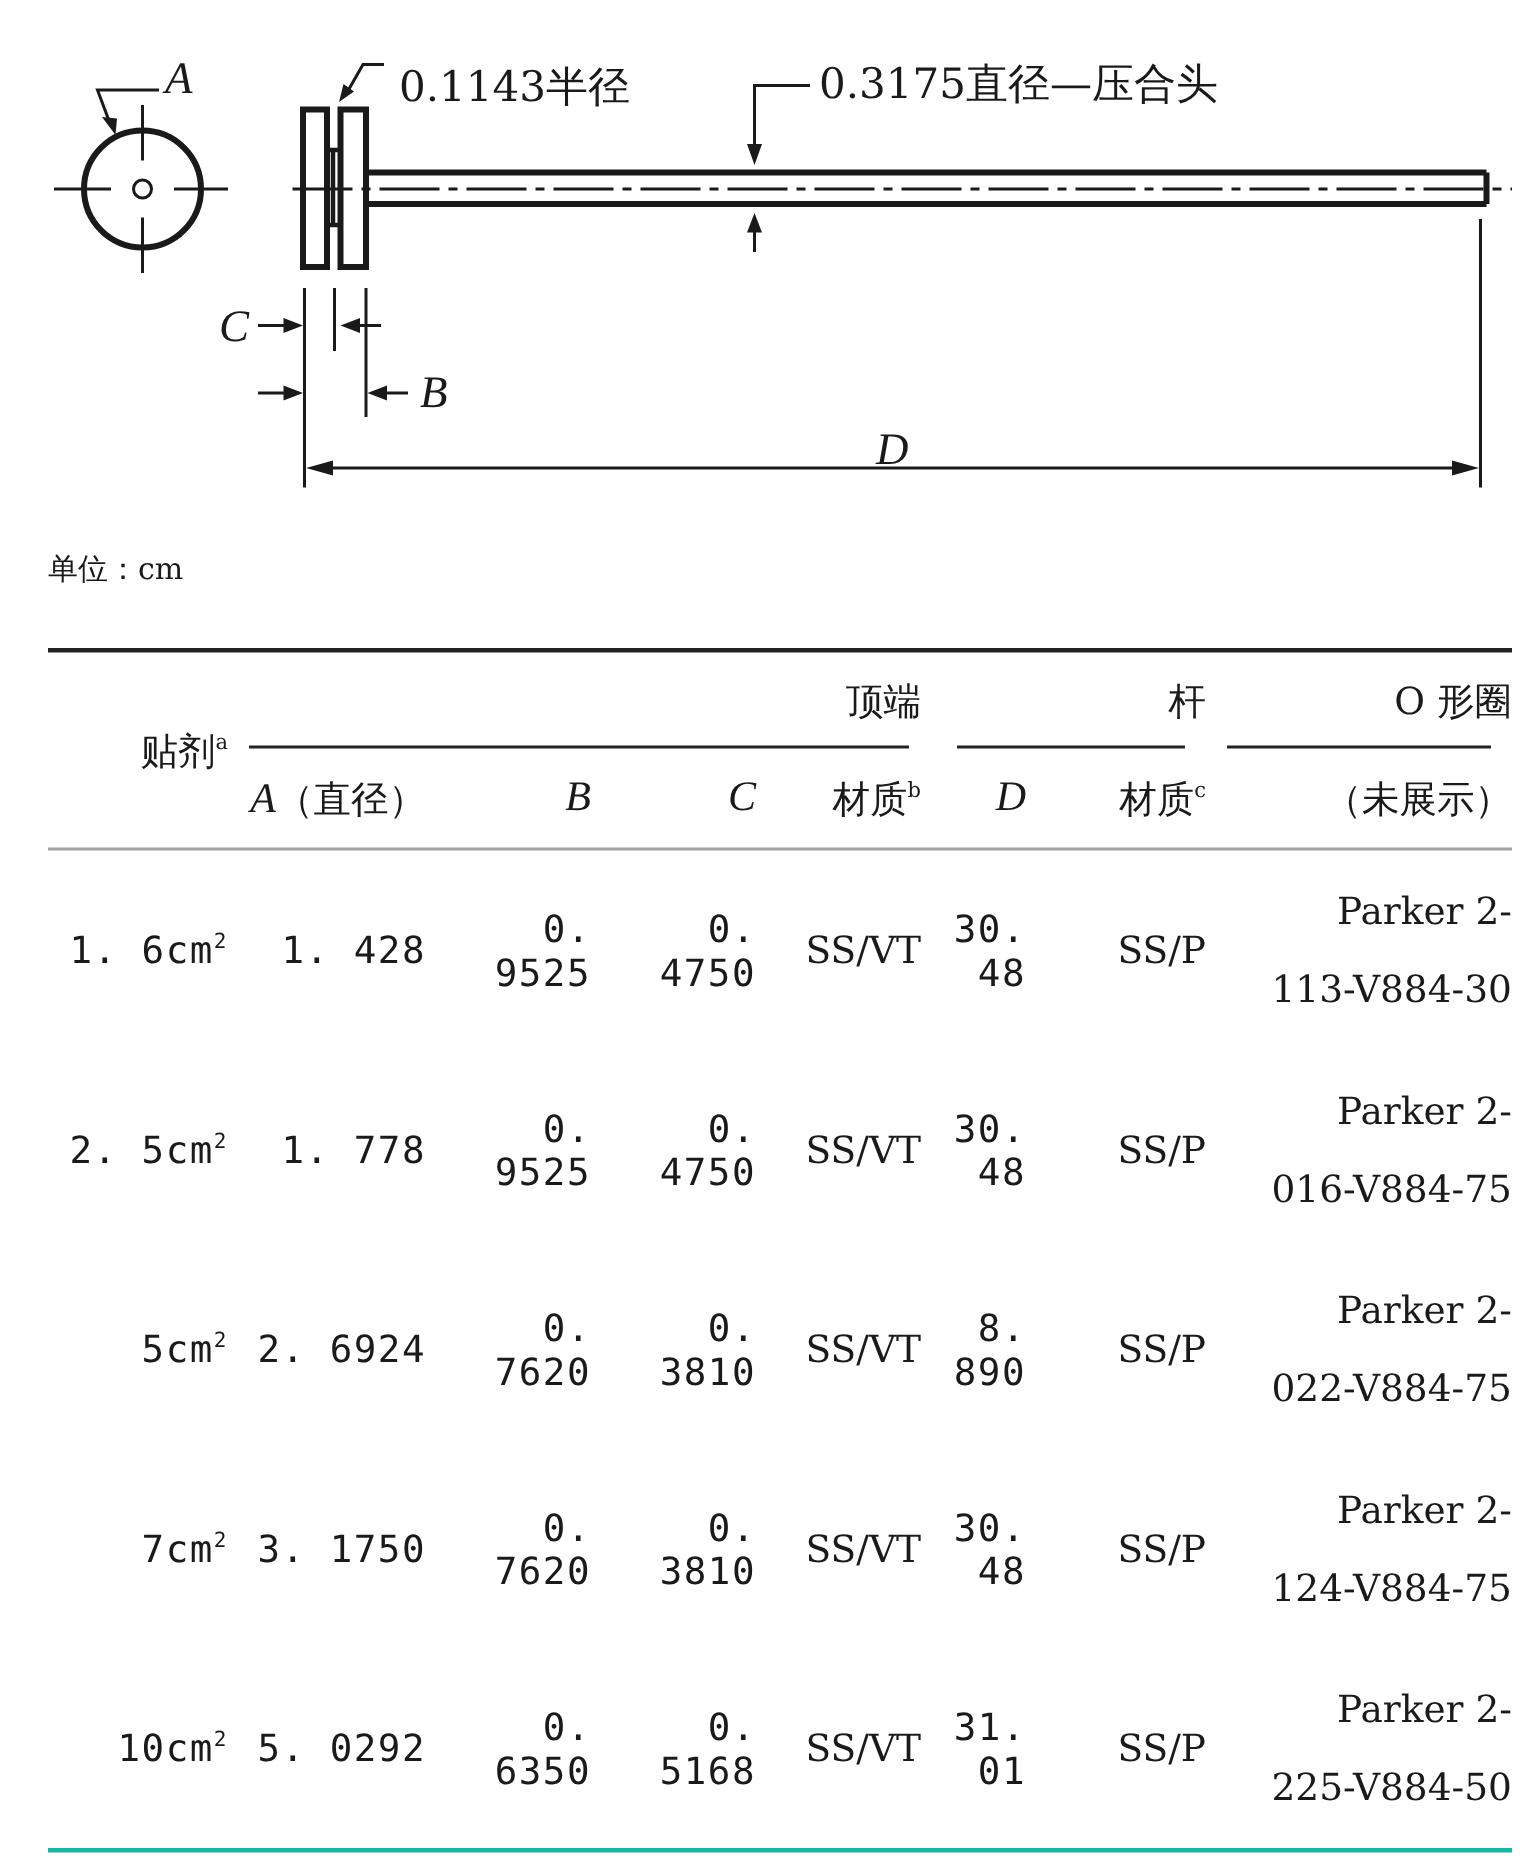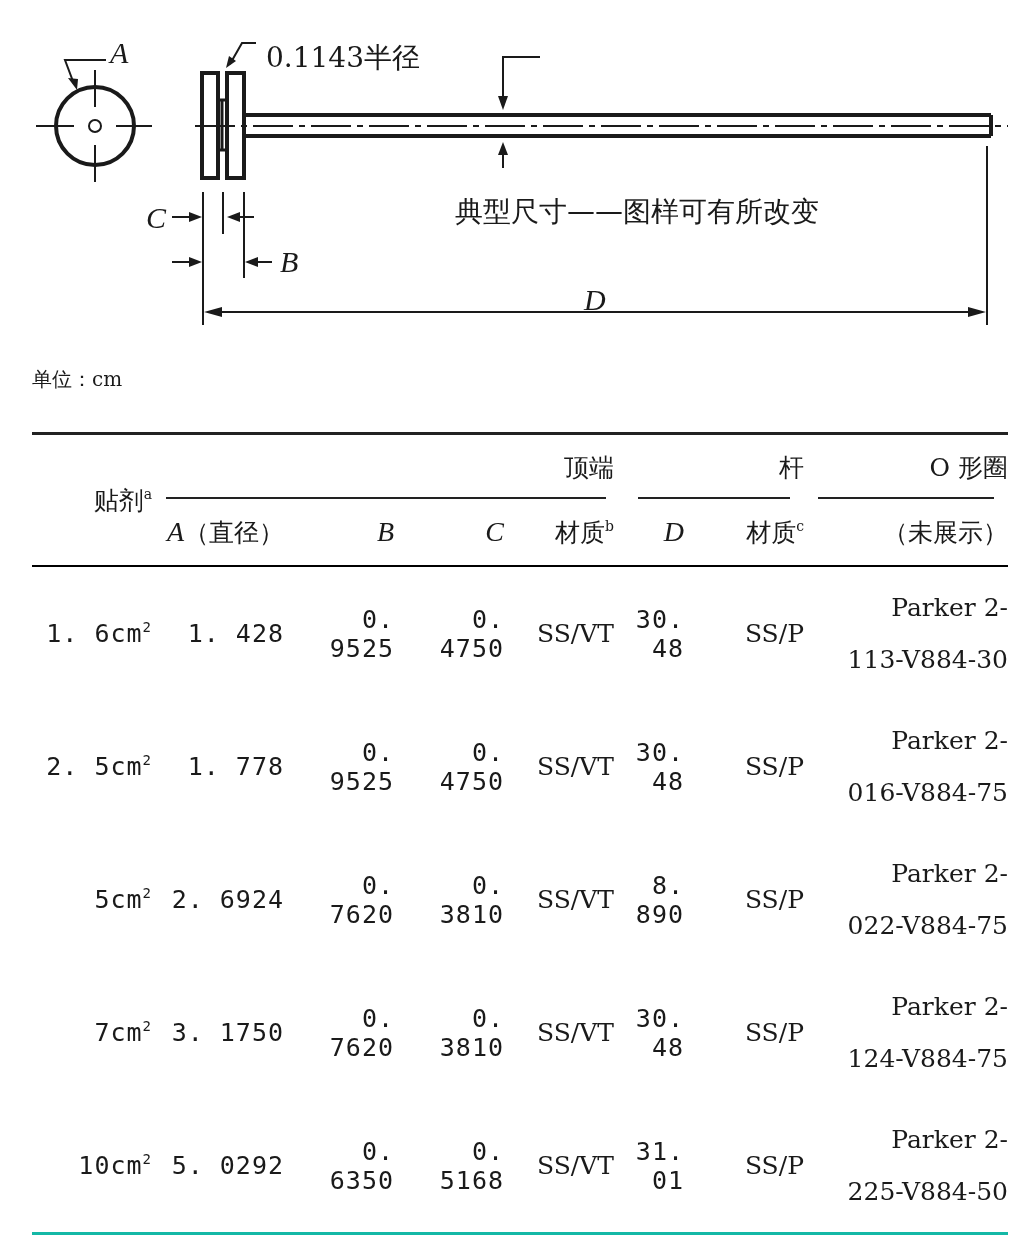--- a/index.html
+++ b/index.html
@@ -7,21 +7,21 @@
            font-family: "DejaVu Serif", "Liberation Serif", serif; color: #1a1a1a; }
     .drawing { position: absolute; left: 0; top: 0; width: 1022px; height: 340px; }
     .drawing svg { position: absolute; left: 0; top: 0; }
     .lbl { position: absolute; font-size: 28px; line-height: 1; white-space: nowrap; color: #1a1a1a; }
     .ital { font-style: italic; font-family: "Liberation Serif", "DejaVu Serif", serif; font-size: 30px; }
     .note { font-family: "DejaVu Sans", "Liberation Sans", sans-serif; font-size: 28px; }
     .units { position: absolute; left: 32px; top: 366px; font-size: 20px; }
     table.spec { position: absolute; left: 32px; top: 432px; width: 976px; border-collapse: collapse; }
     table.spec td, table.spec th { text-align: right; font-weight: normal; font-size: 25px; padding: 0; }
     .rule-top { border-top: 3px solid #222; }
-    .rule-mid { border-top: 2px solid #000000; }
+    .rule-mid { border-top: 2px solid #a3a3a3; }
     .rule-bot { border-bottom: 3px solid #14b8a6; }
     .grp { position: relative; height: 64px; vertical-align: middle; }
     .grp span.uline { display: block; position: absolute; left: 0; right: 0; bottom: 0; border-bottom: 2px solid #222; }
     .sub { height: 66px; vertical-align: middle; }
     .num { font-family: "DejaVu Sans Mono", "Liberation Mono", monospace; font-size: 24px; letter-spacing: 1px; }
     .row td { height: 133px; vertical-align: middle; }
     .oring { line-height: 52px; font-size: 25px; }
     sup { font-size: 14px; vertical-align: 10px; }
     i.var { font-family: "Liberation Serif", serif; font-size: 28px; }
   </style>
@@ -77,24 +77,24 @@
       <line x1="252" y1="262" x2="272" y2="262" stroke-width="2"></line>
       <polygon points="245,262 258,257 258,267" fill="#1a1a1a" stroke="none"></polygon>
 
       <line x1="210" y1="312" x2="980" y2="312" stroke-width="2"></line>
       <polygon points="204,312 222,307 222,317" fill="#1a1a1a" stroke="none"></polygon>
       <polygon points="986,312 968,307 968,317" fill="#1a1a1a" stroke="none"></polygon>
     </g>
   </svg>
   <span class="lbl ital" style="left:110px; top:38px;">A</span>
   <span class="lbl" style="left:266px; top:44px;">0.1143半径</span>
+  <span class="lbl" style="left:546px; top:42px;">0.3175直径—压合头</span>
   <span class="lbl ital" style="left:146px; top:203px;">C</span>
   <span class="lbl ital" style="left:280px; top:247px;">B</span>
   <span class="lbl ital" style="left:584px; top:285px;">D</span>
-  <span class="lbl note" style="left:455px; top:198px;">典型尺寸——图样可有所改变</span>
 </div>
 
 <div class="units">单位：cm</div>
 
 <table class="spec">
   <colgroup>
     <col style="width:120px">
       <col style="width:132px">
       <col style="width:110px">
       <col style="width:110px">

